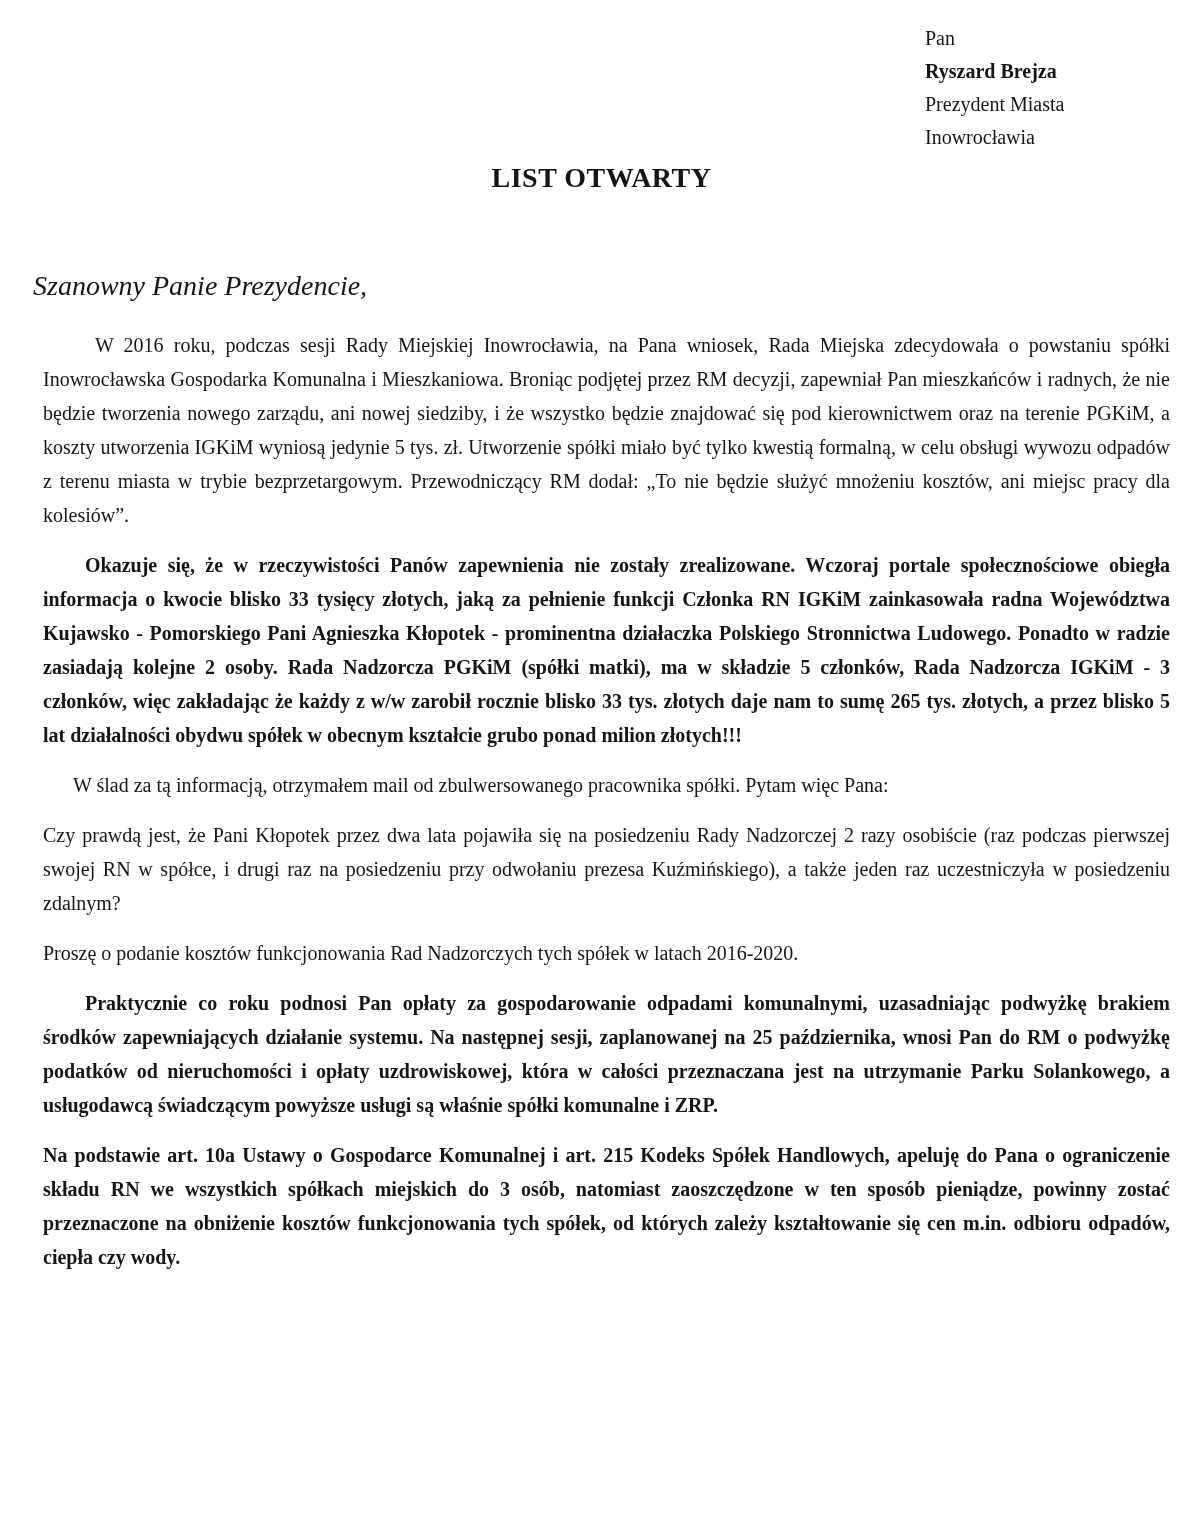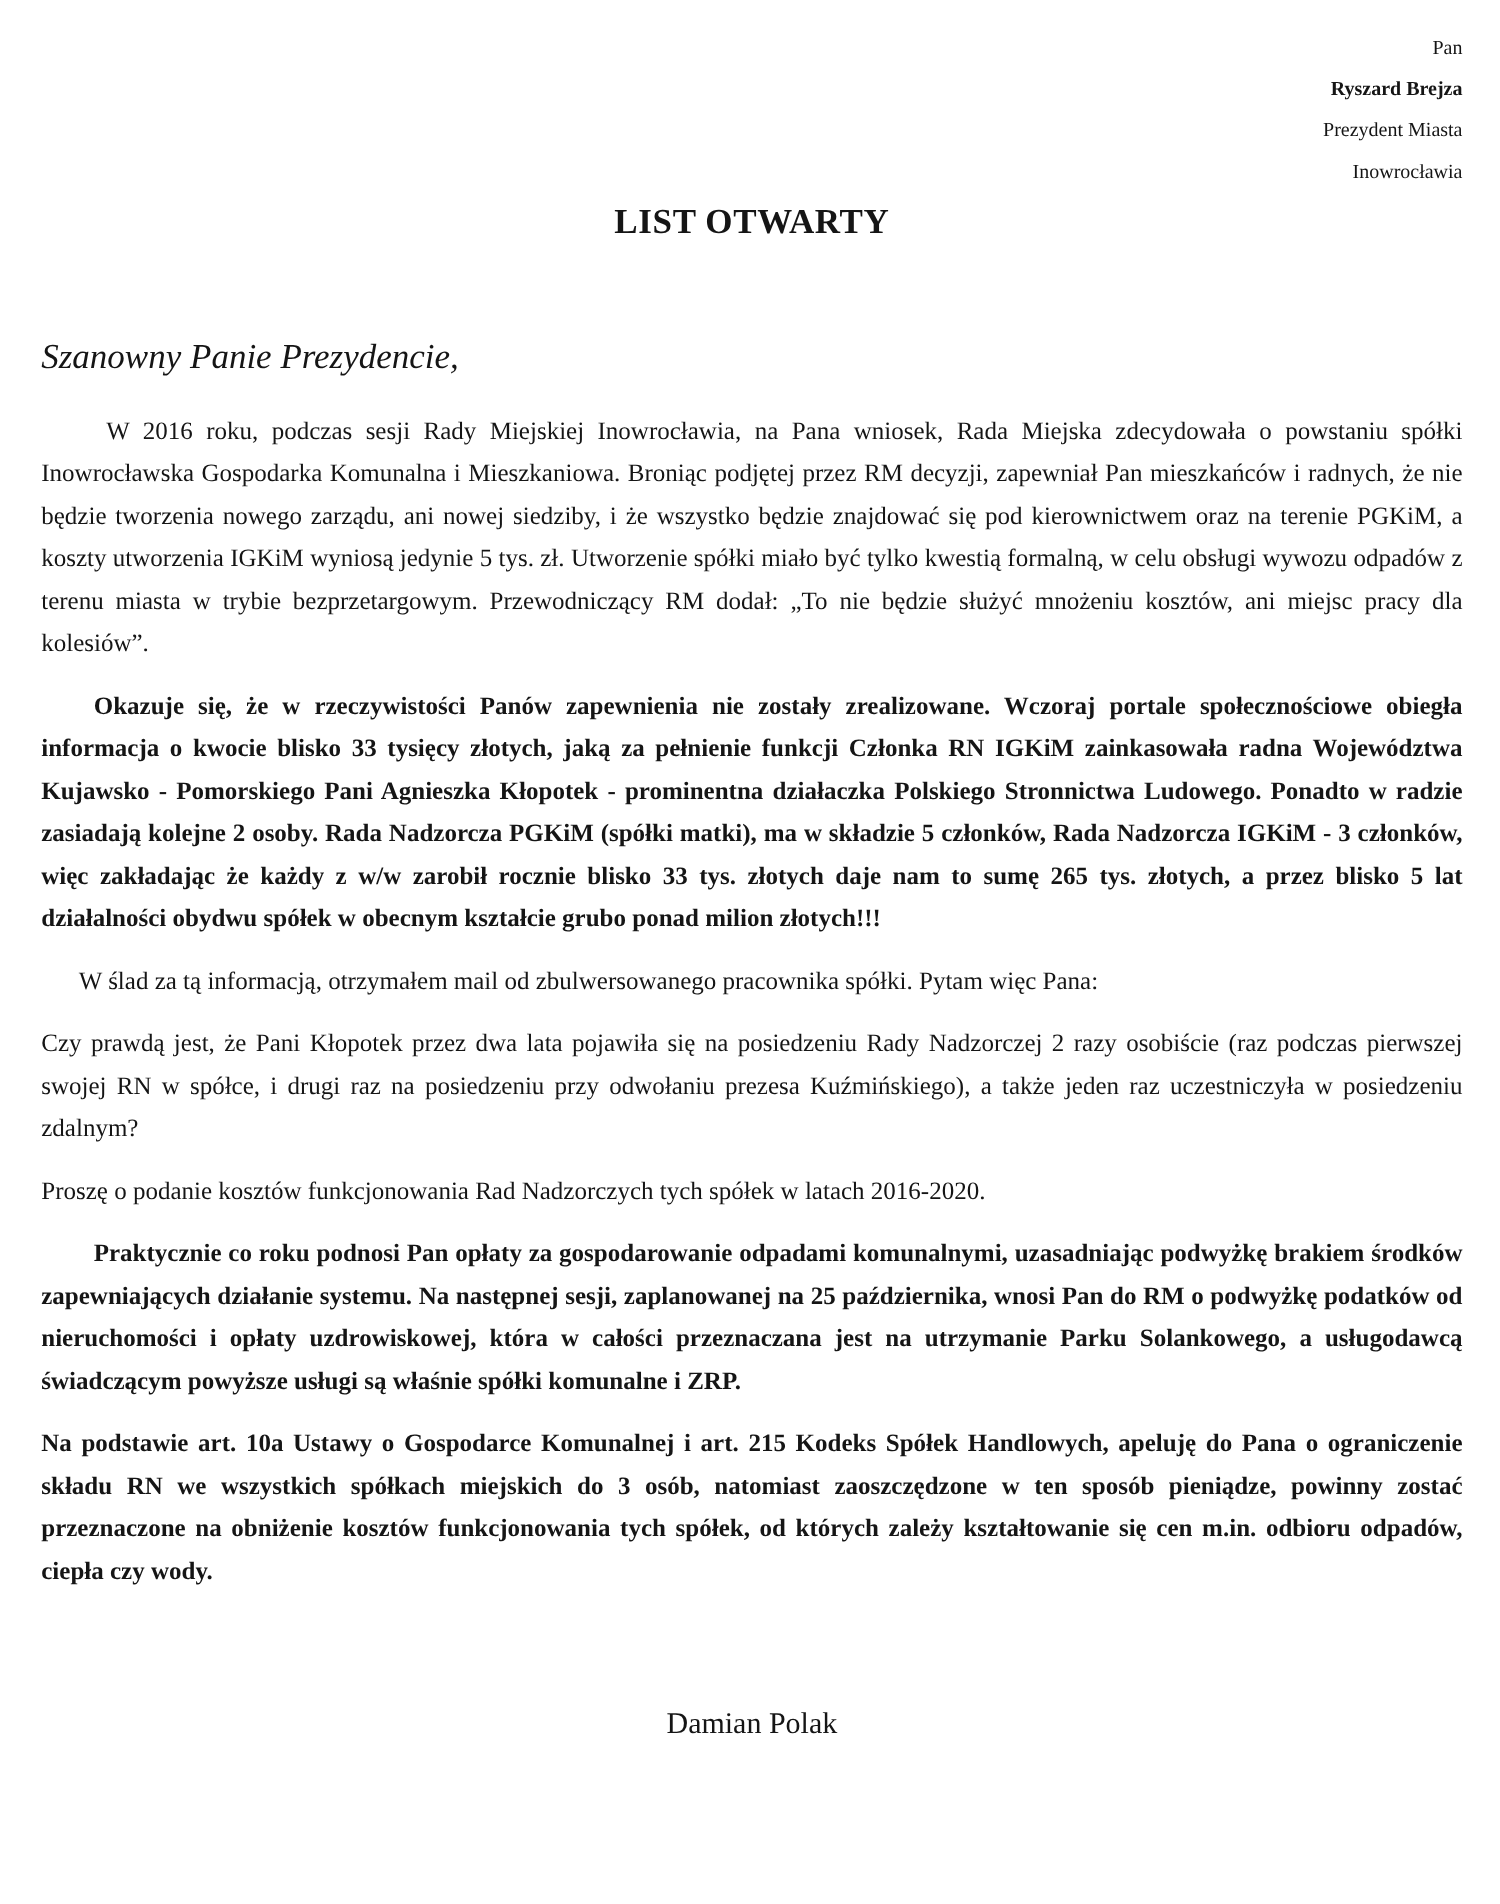--- a/index.html
+++ b/index.html
@@ -6,35 +6,35 @@
   body {
     width: 1200px;
     min-height: 1523px;
     background: #ffffff;
     color: #151515;
     font-family: "Liberation Serif", "DejaVu Serif", serif;
     -webkit-font-smoothing: antialiased;
   }
   .page { padding: 22px 30px 40px 33px; box-sizing: border-box; }
 
-  .recipient { margin-left: 892px; font-size: 16px; line-height: 33px; white-space: nowrap; text-align: right; }
+  .recipient { margin-left: 892px; font-size: 20px; line-height: 33px; white-space: nowrap; }
   .recipient .name { font-weight: bold; }
 
   .title {
     text-align: center;
     font-weight: bold;
     font-size: 28px;
     letter-spacing: 0.5px;
     margin-top: 8px;
   }
 
   .salutation { font-style: italic; font-size: 28px; margin-top: 76px; }
 
   .bodytext { margin-top: 26px; font-size: 20px; line-height: 34px; }
-  .para { margin: 0 0 16px 0; text-align: justify; }
+  .para { margin: 0 0 16px 10px; text-align: justify; }
   .para.bold { font-weight: bold; }
   .indent-lg { text-indent: 52px; }
   .indent-md { text-indent: 42px; font-weight: bold; }
   .indent-sm { text-indent: 30px; }
 
   .signature { text-align: center; font-size: 24px; margin-top: 92px; }
 </style>
 </head>
 <body>
 
@@ -54,15 +54,14 @@
   <div class="bodytext">
       <p class="para indent-lg">W 2016 roku, podczas sesji Rady Miejskiej Inowrocławia, na Pana wniosek, Rada Miejska zdecydowała o powstaniu spółki Inowrocławska Gospodarka Komunalna i Mieszkaniowa. Broniąc podjętej przez RM decyzji, zapewniał Pan mieszkańców i radnych, że nie będzie tworzenia nowego zarządu, ani nowej siedziby, i że wszystko będzie znajdować się pod kierownictwem oraz na terenie PGKiM, a koszty utworzenia IGKiM wyniosą jedynie 5 tys. zł. Utworzenie spółki miało być tylko kwestią formalną, w celu obsługi wywozu odpadów z terenu miasta w trybie bezprzetargowym. Przewodniczący RM dodał: „To nie będzie służyć mnożeniu kosztów, ani miejsc pracy dla kolesiów”.</p>
       <p class="para indent-md">Okazuje się, że w rzeczywistości Panów zapewnienia nie zostały zrealizowane. Wczoraj portale społecznościowe obiegła informacja o kwocie blisko 33 tysięcy złotych, jaką za pełnienie funkcji Członka RN IGKiM zainkasowała radna Województwa Kujawsko - Pomorskiego Pani Agnieszka Kłopotek - prominentna działaczka Polskiego Stronnictwa Ludowego. Ponadto w radzie zasiadają kolejne 2 osoby. Rada Nadzorcza PGKiM (spółki matki), ma w składzie 5 członków, Rada Nadzorcza IGKiM - 3 członków, więc zakładając że każdy z w/w zarobił rocznie blisko 33 tys. złotych daje nam to sumę 265 tys. złotych, a przez blisko 5 lat działalności obydwu spółek w obecnym kształcie grubo ponad milion złotych!!!</p>
       <p class="para indent-sm">W ślad za tą informacją, otrzymałem mail od zbulwersowanego pracownika spółki. Pytam więc Pana:</p>
       <p class="para">Czy prawdą jest, że Pani Kłopotek przez dwa lata pojawiła się na posiedzeniu Rady Nadzorczej 2 razy osobiście (raz podczas pierwszej swojej RN w spółce, i drugi raz na posiedzeniu przy odwołaniu prezesa Kuźmińskiego), a także jeden raz uczestniczyła w posiedzeniu zdalnym?</p>
       <p class="para">Proszę o podanie kosztów funkcjonowania Rad Nadzorczych tych spółek w latach 2016-2020.</p>
       <p class="para indent-md">Praktycznie co roku podnosi Pan opłaty za gospodarowanie odpadami komunalnymi, uzasadniając podwyżkę brakiem środków zapewniających działanie systemu. Na następnej sesji, zaplanowanej na 25 października, wnosi Pan do RM o podwyżkę podatków od nieruchomości i opłaty uzdrowiskowej, która w całości przeznaczana jest na utrzymanie Parku Solankowego, a usługodawcą świadczącym powyższe usługi są właśnie spółki komunalne i ZRP.</p>
       <p class="para bold">Na podstawie art. 10a Ustawy o Gospodarce Komunalnej i art. 215 Kodeks Spółek Handlowych, apeluję do Pana o ograniczenie składu RN we wszystkich spółkach miejskich do 3 osób, natomiast zaoszczędzone w ten sposób pieniądze, powinny zostać przeznaczone na obniżenie kosztów funkcjonowania tych spółek, od których zależy kształtowanie się cen m.in. odbioru odpadów, ciepła czy wody.</p>
     </div>
 
-  <div class="signature">Damian Polak</div>
 
 </div>
 
 </body></html>

